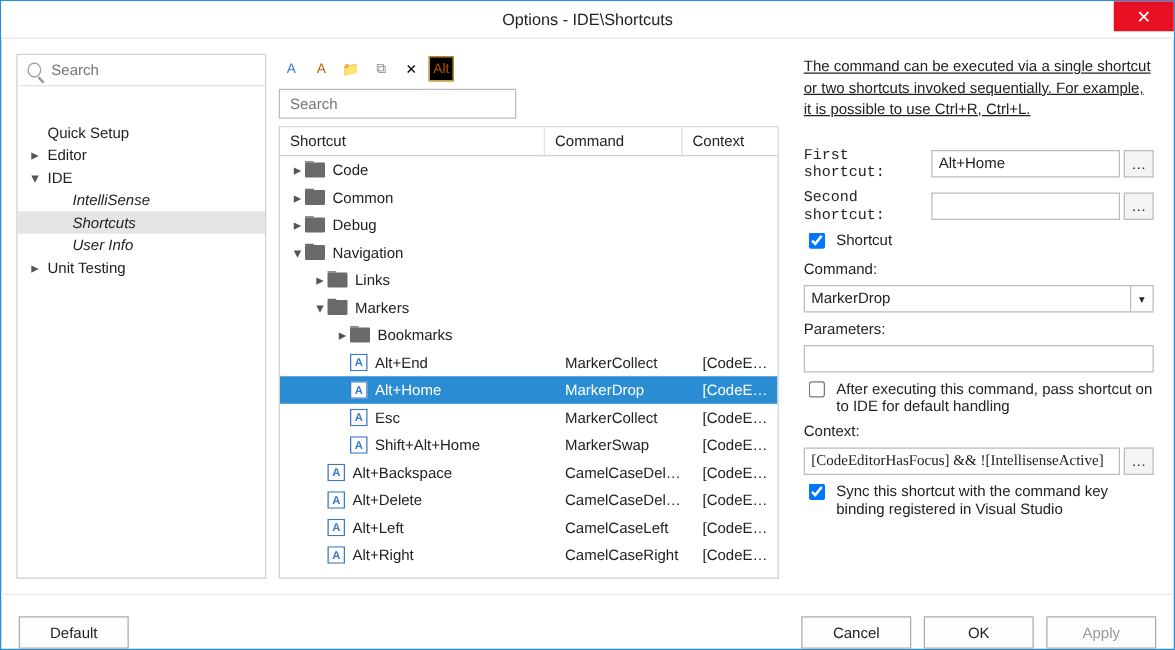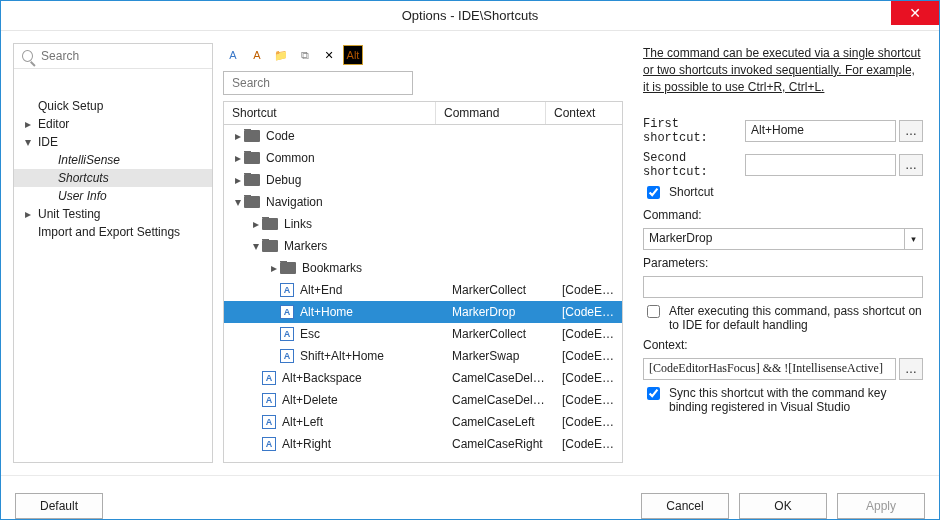--- a/index.html
+++ b/index.html
@@ -315,21 +315,20 @@
         <input type="text" placeholder="Search" style="">
       </div>
       <div class="nav-tree" id="nav-tree">
           <div class="nav-item top"><span>Quick Setup</span></div>
           <div class="nav-item top"><span class="arrow">▸</span><span>Editor</span></div>
           <div class="nav-item top"><span class="arrow">▾</span><span>IDE</span></div>
           <div class="nav-item sub"><span>IntelliSense</span></div>
           <div class="nav-item sub sel"><span>Shortcuts</span></div>
           <div class="nav-item sub"><span>User Info</span></div>
           <div class="nav-item top"><span class="arrow">▸</span><span>Unit Testing</span></div>
-          <div class="nav-item top"><span>Import and Export Settings</span></div>
         </div>
     </div>
 
     <div class="mid">
       <div class="toolbar" id="toolbar">
           <div class="tb-btn" style="color: rgb(58, 120, 200);">A</div>
           <div class="tb-btn" style="color: rgb(192, 96, 0);">A</div>
           <div class="tb-btn" style="color: rgb(217, 160, 0);">📁</div>
           <div class="tb-btn" style="color: rgb(136, 136, 136);">⧉</div>
           <div class="tb-btn" style="color: rgb(0, 0, 0);">✕</div>

